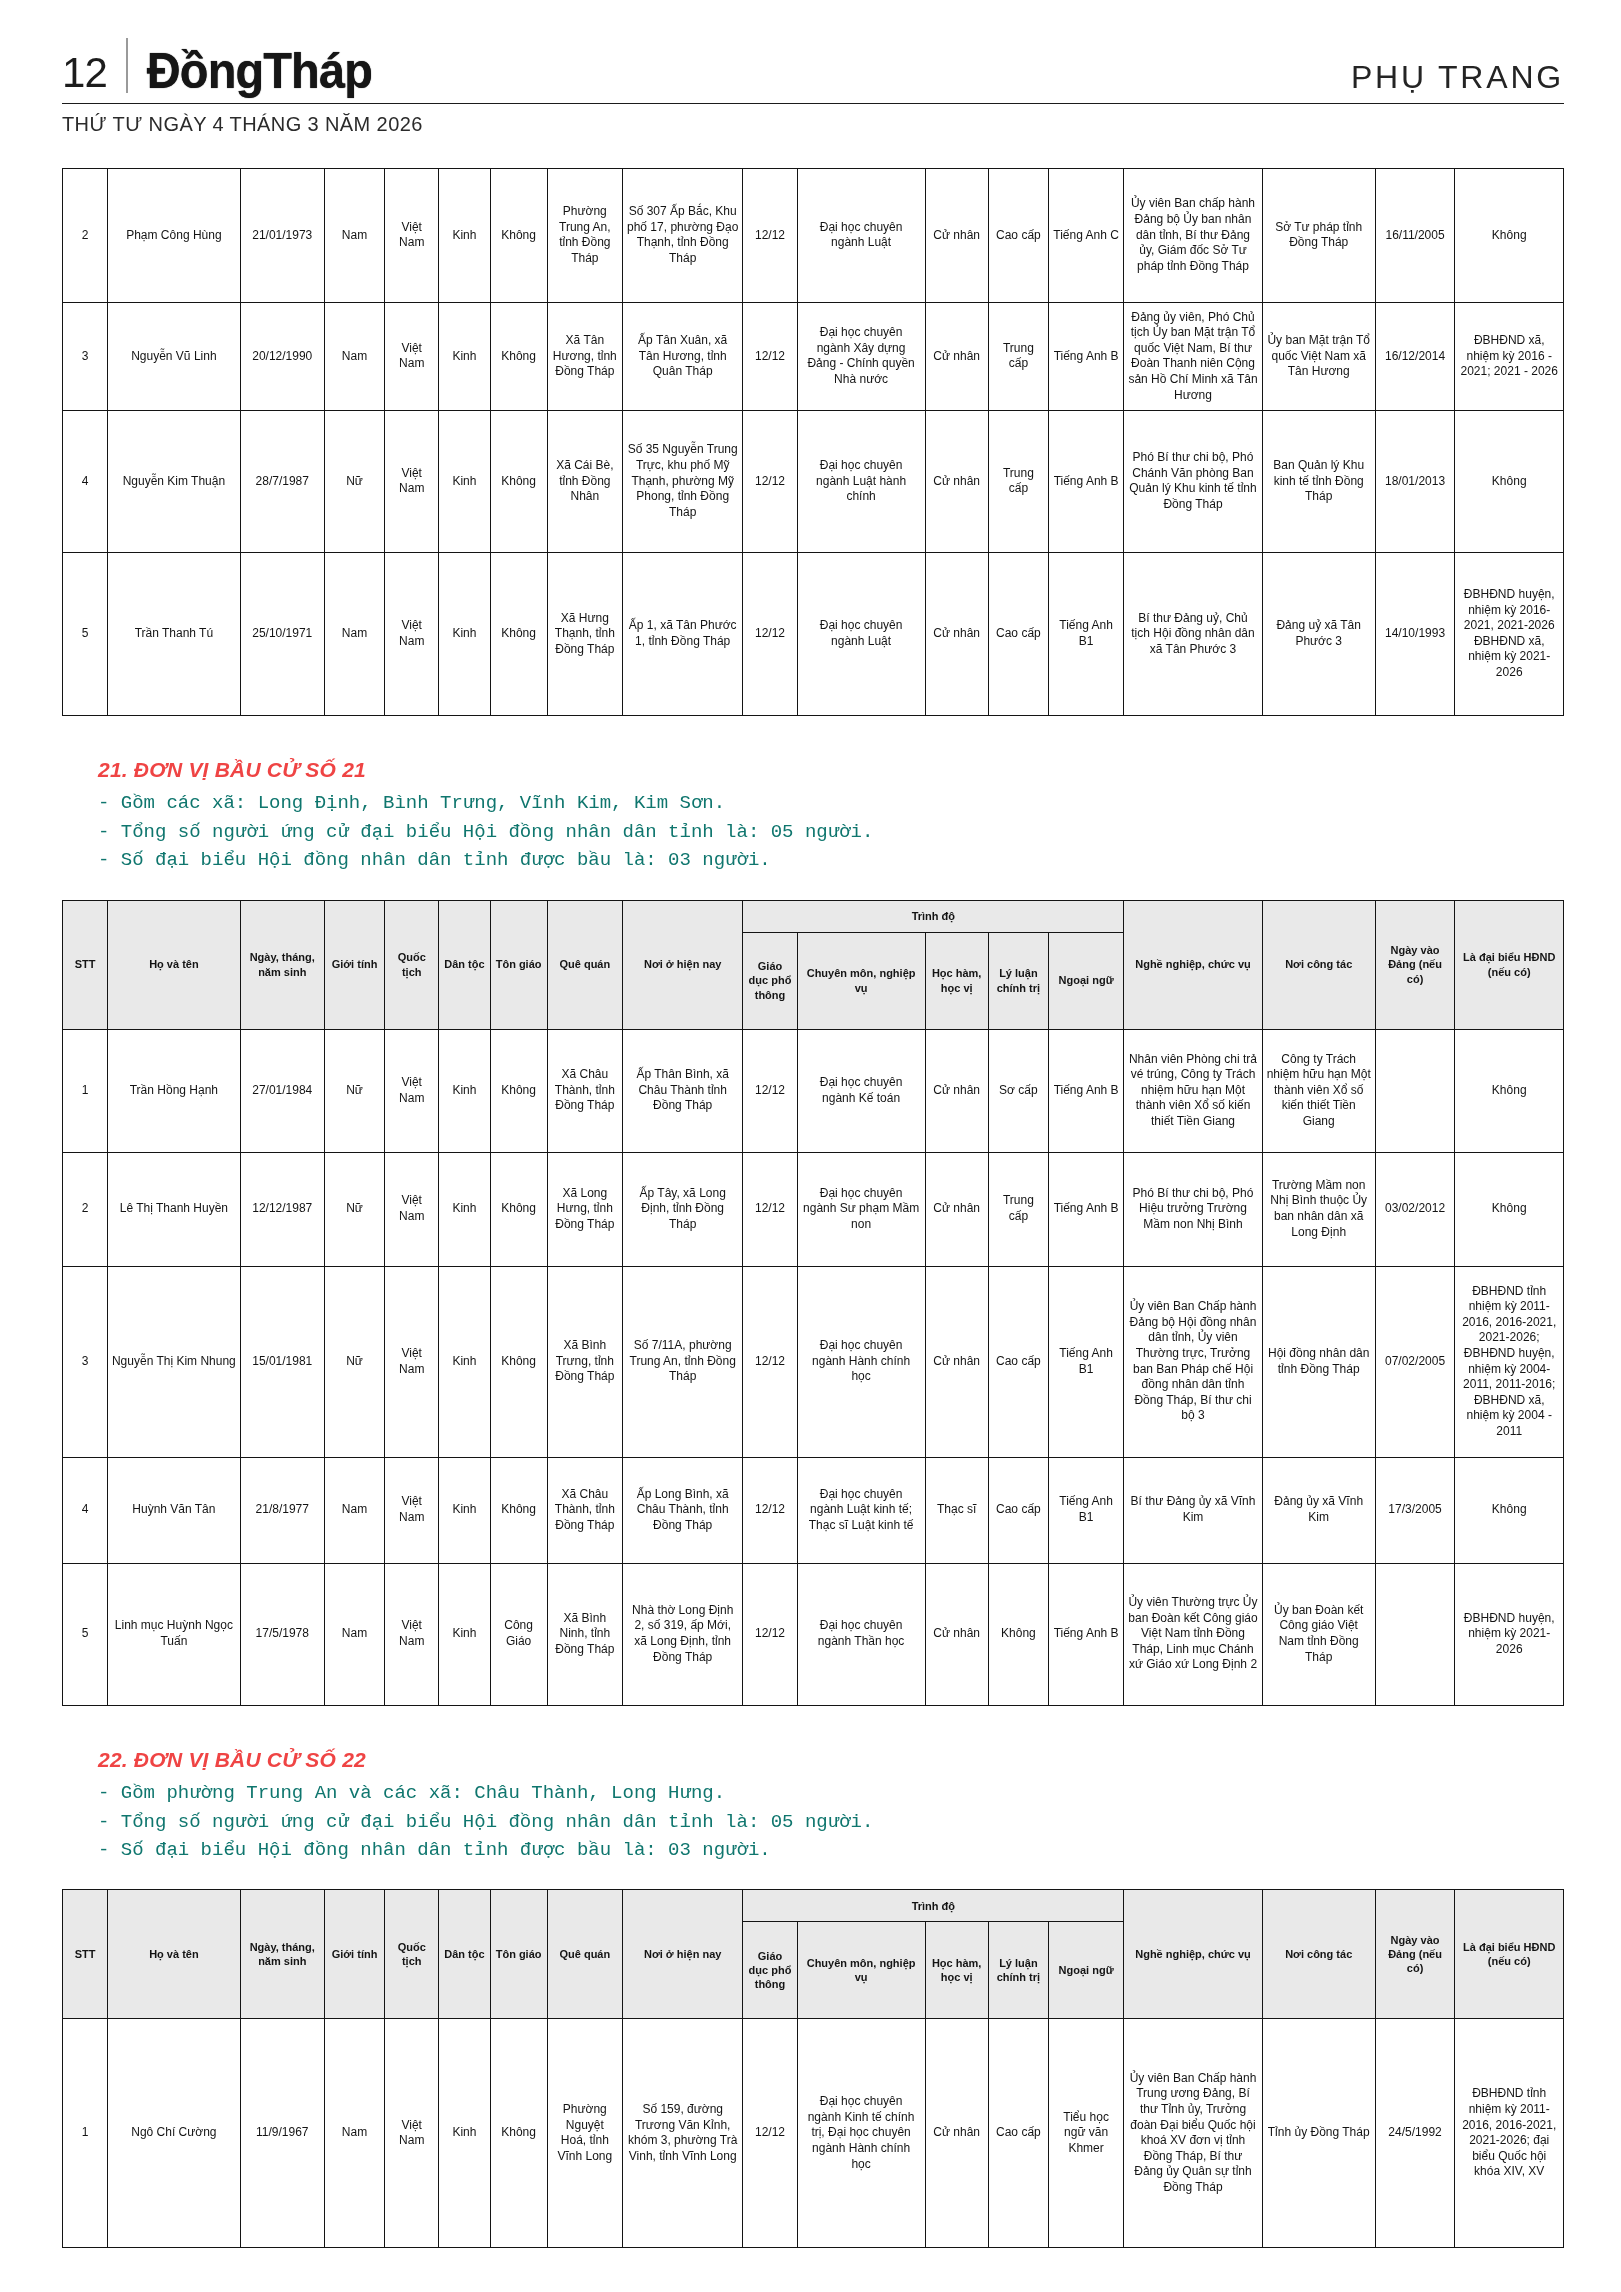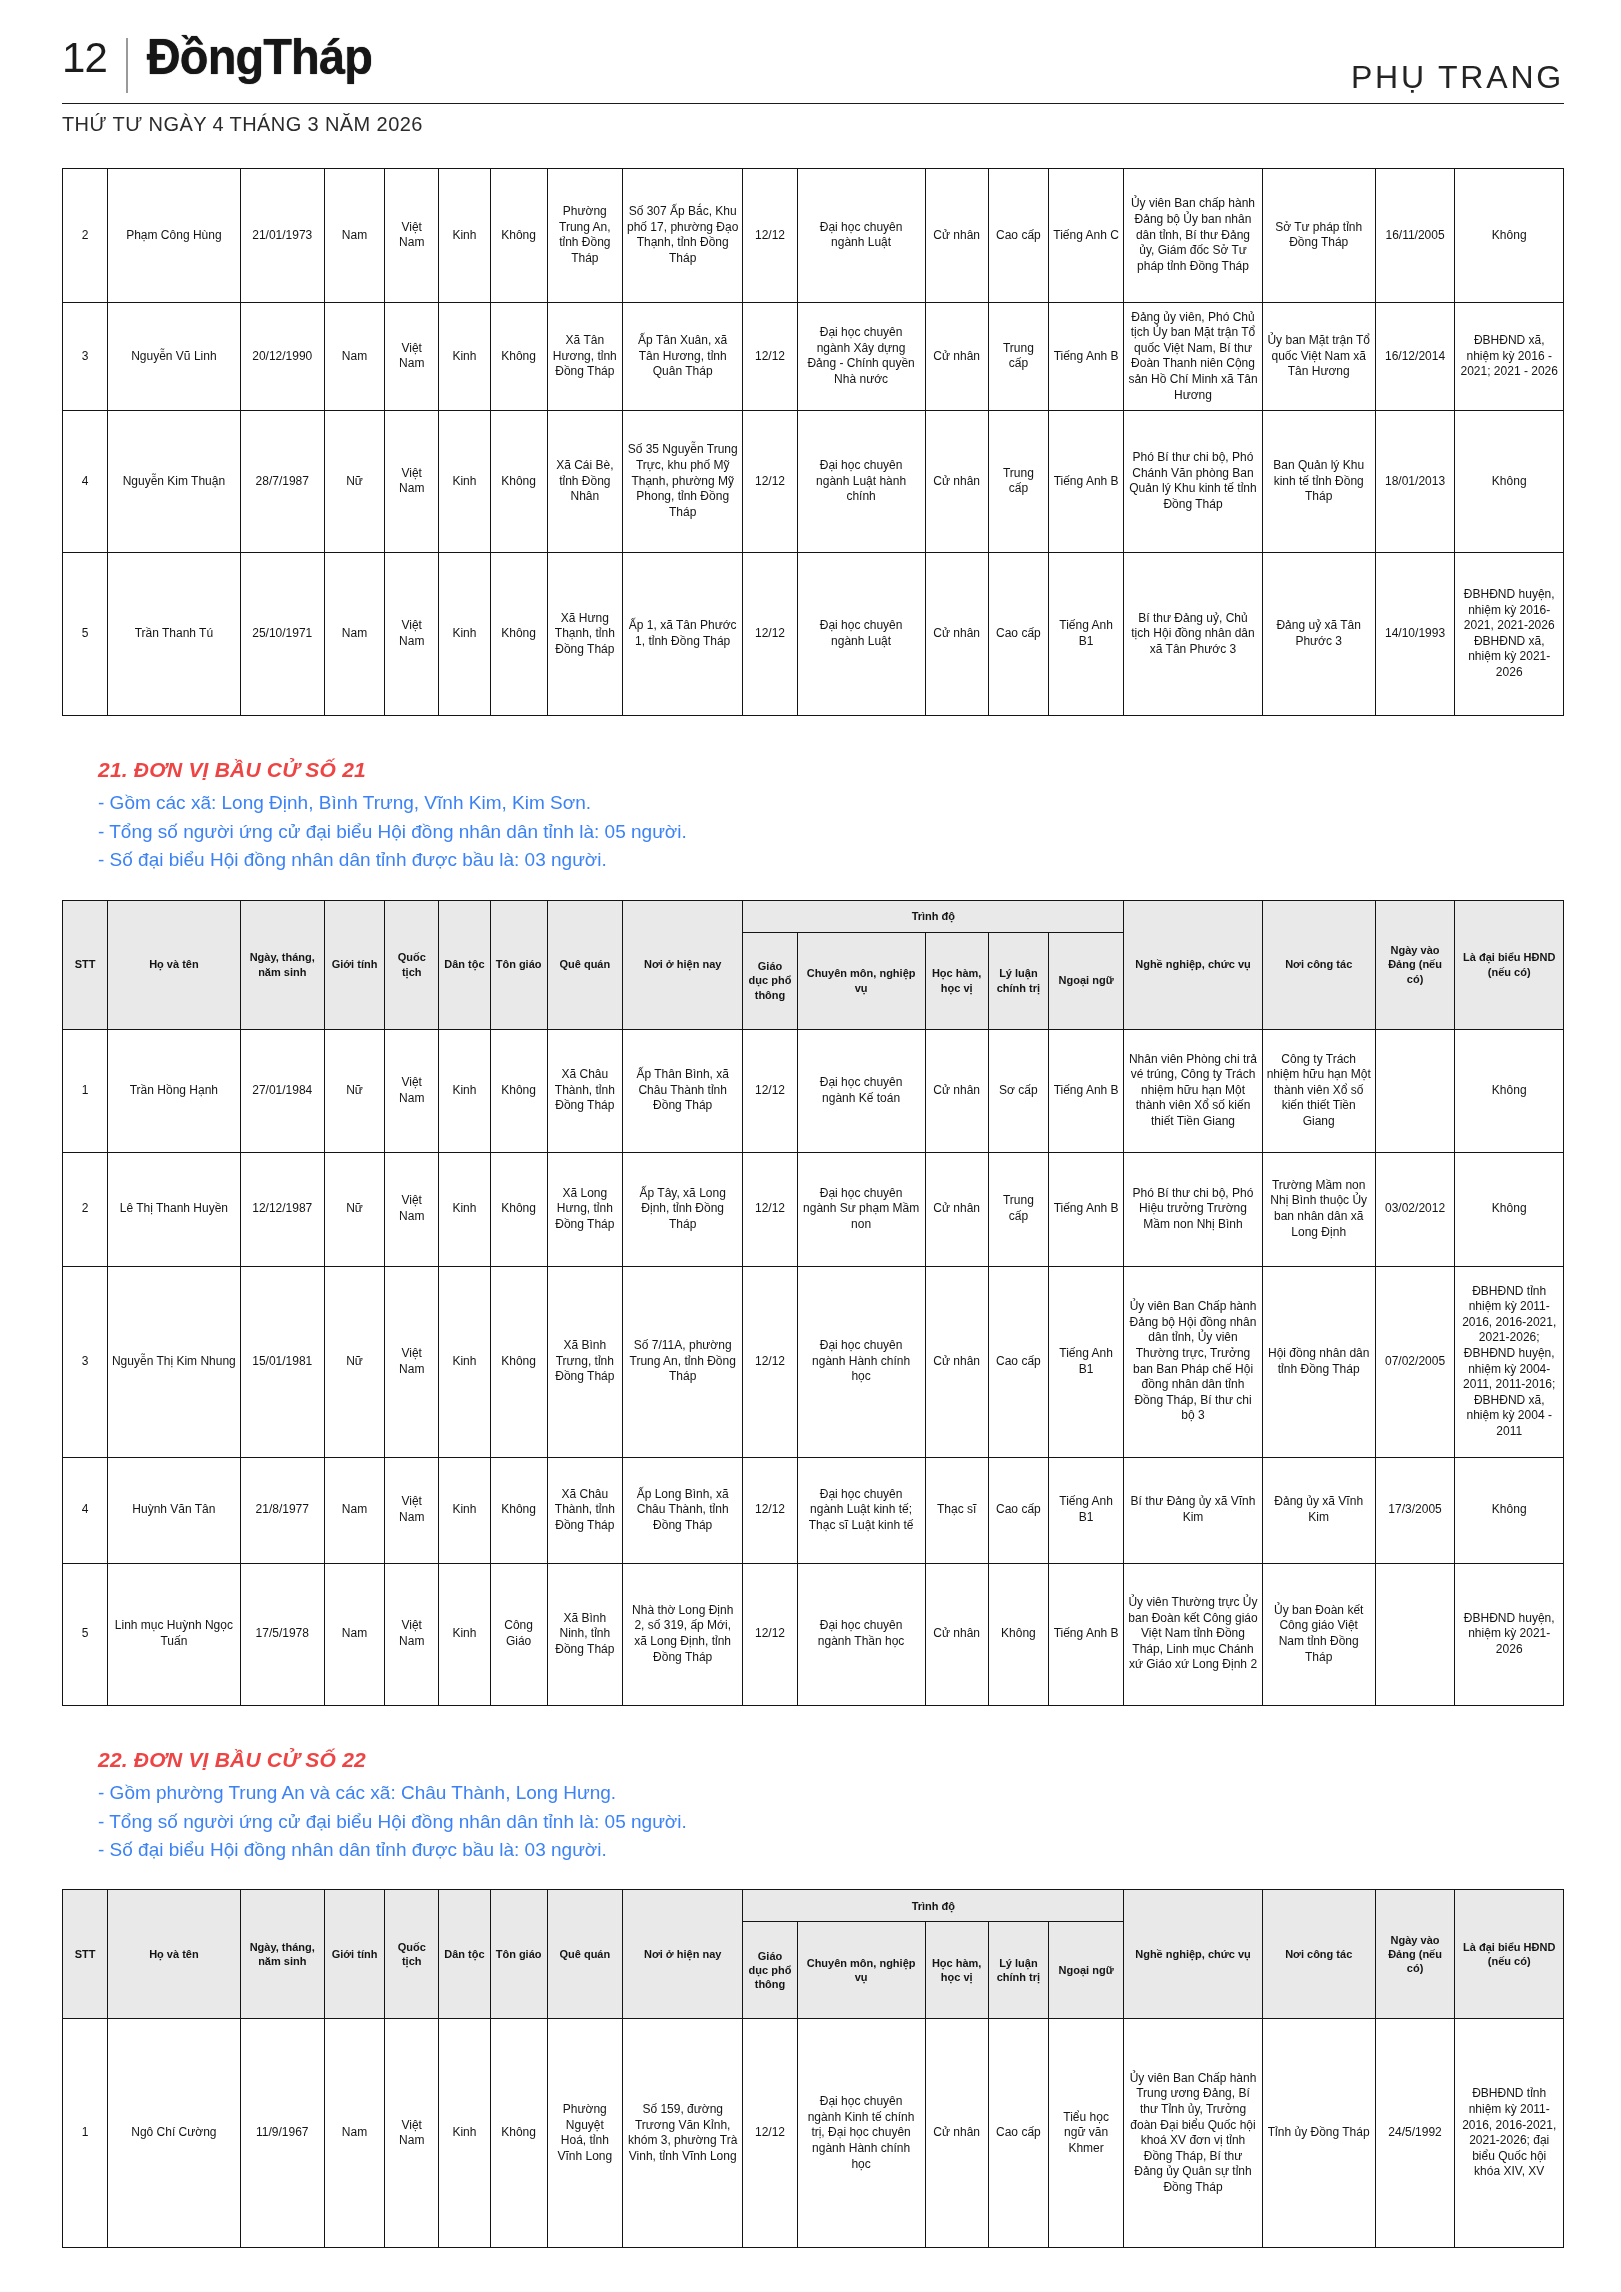--- a/index.html
+++ b/index.html
@@ -6,21 +6,21 @@
   html, body { background: #ffffff; }
   body {
     width: 1621px; min-height: 2292px;
     font-family: "Liberation Sans", sans-serif;
     color: #111;
   }
   .page { padding: 38px 57px 28px 62px; }
 
   
   .masthead { display: flex; align-items: flex-end; justify-content: space-between; }
-  .mast-left { display: flex; gap: 19px; }
+  .mast-left { display: flex; align-items: flex-end; gap: 19px; }
   .pagenum { font-size: 42px; font-weight: 400; letter-spacing: -0.9px; color: #1c1c1c; line-height: .95; }
   .mast-divider { width: 1.9px; height: 55px; background: #9a9a9a; align-self: flex-end; }
   .brand {
     font-size: 47px; font-weight: 900; letter-spacing: -0.9px; color: #161616;
     line-height: .9; transform: scaleY(1.05); transform-origin: bottom left;
     text-shadow: 0 0 0.9px #161616;
   }
   .supplement { font-size: 32px; font-weight: 500; letter-spacing: 2.8px; color: #242424; line-height: 1; }
   .header-rule { height: 1.9px; background: #1b1b1b; margin-top: 9.5px; }
   .issue-date { margin-top: 8.5px; font-size: 20px; letter-spacing: 0.4px; color: #2b2b2b; font-weight: 400; }
@@ -67,21 +67,21 @@
   .t-b tbody tr:nth-child(2){height:114px}
   .t-b tbody tr:nth-child(3){height:191px}
   .t-b tbody tr:nth-child(4){height:106px}
   .t-b tbody tr:nth-child(5){height:142px}
 
   .t-c tbody tr:nth-child(1){height:229px}
 
   
   .unit-section { margin: 42px 0 24.6px 36px; }
   .unit-title { font-size: 21px; font-weight: 800; letter-spacing: 0.2px; color: #ef4444; margin-bottom: 7.6px; font-style: italic; }
-  .unit-bullet { font-family: Liberation Sans, sans-serif; font-size: 19px; line-height: 1.5; color: #3b82f6; }
+  .unit-bullet { font-family: Liberation Mono, monospace; font-size: 19px; line-height: 1.5; color: #0f766e; }
 </style>
 </head>
 <body>
 
 <div class="page">
 
   <header>
     <div class="masthead">
       <div class="mast-left">
         <span class="pagenum">12</span>

